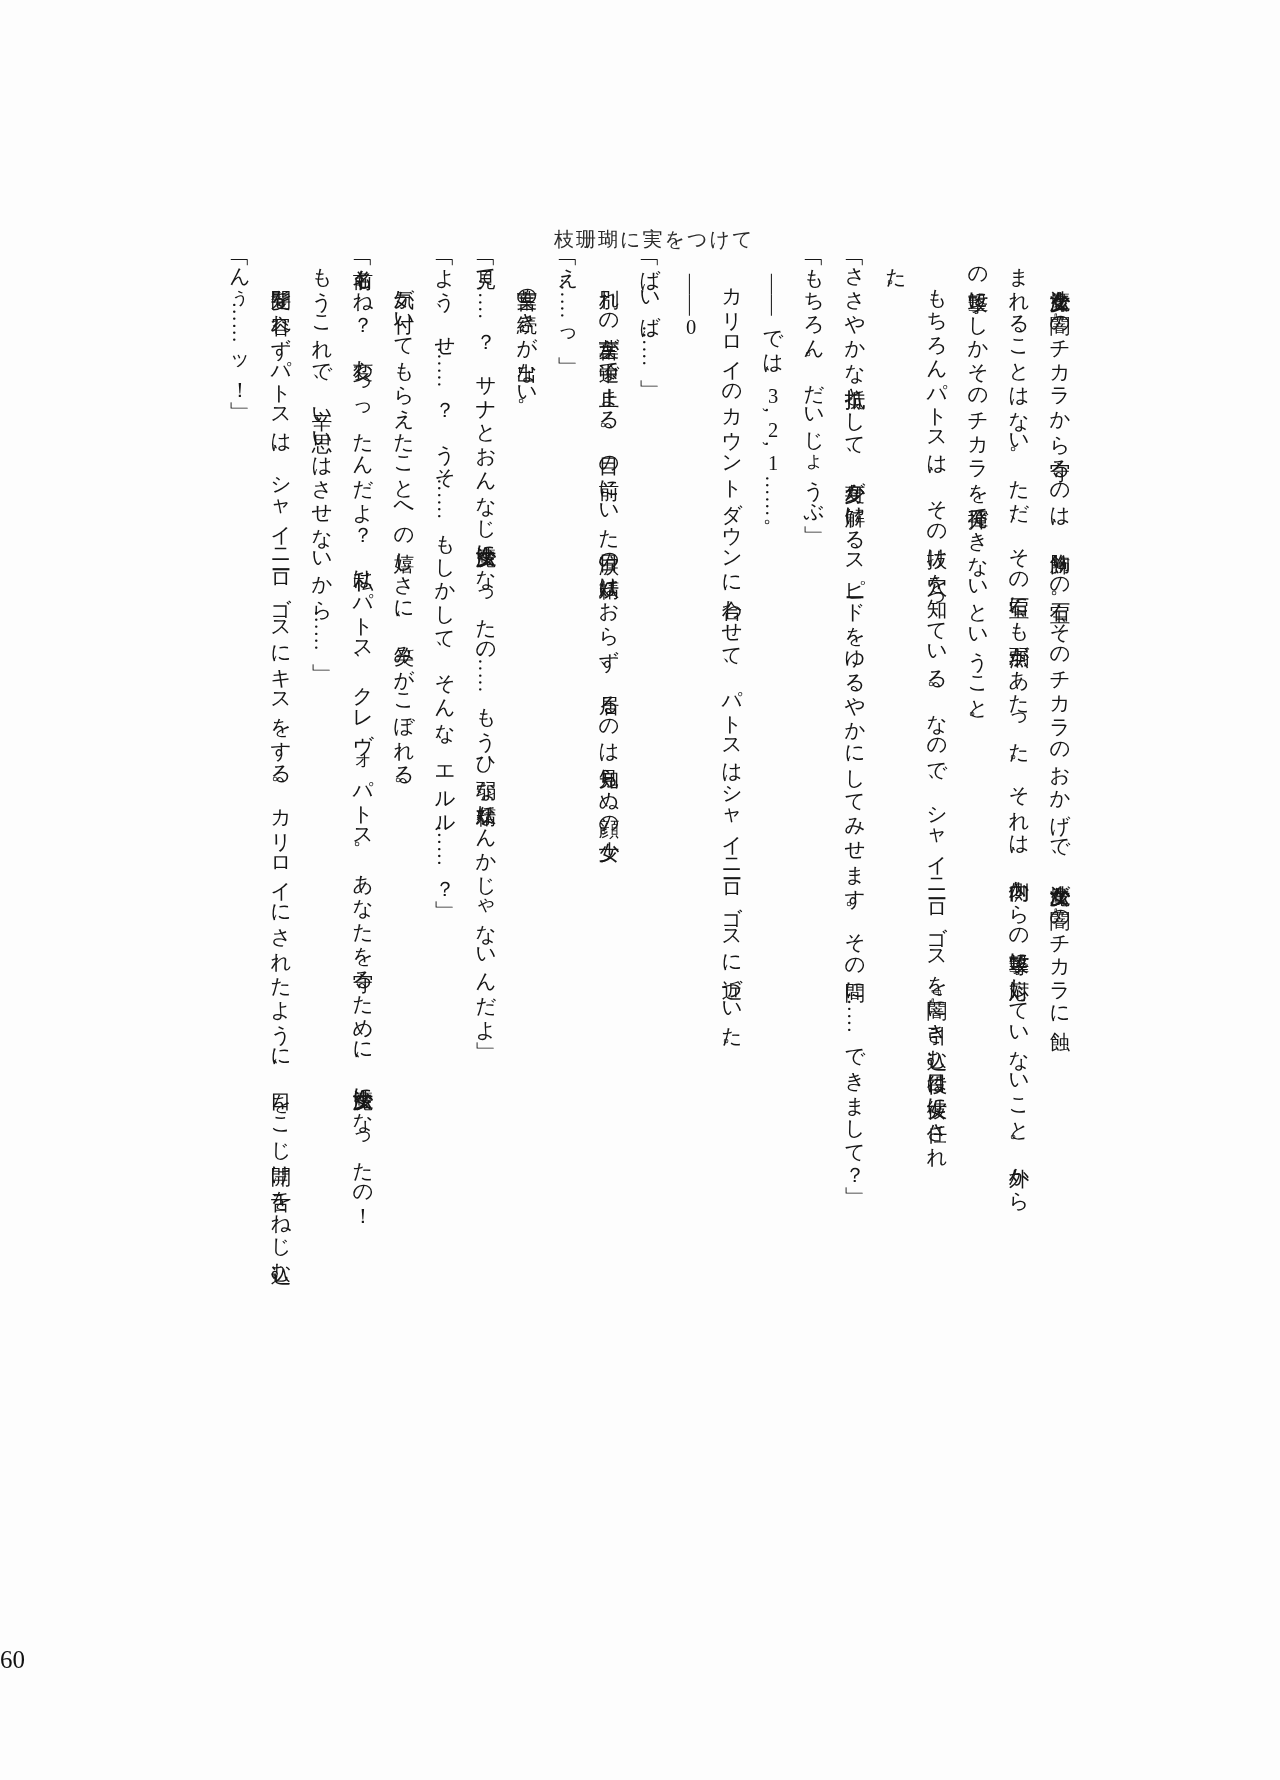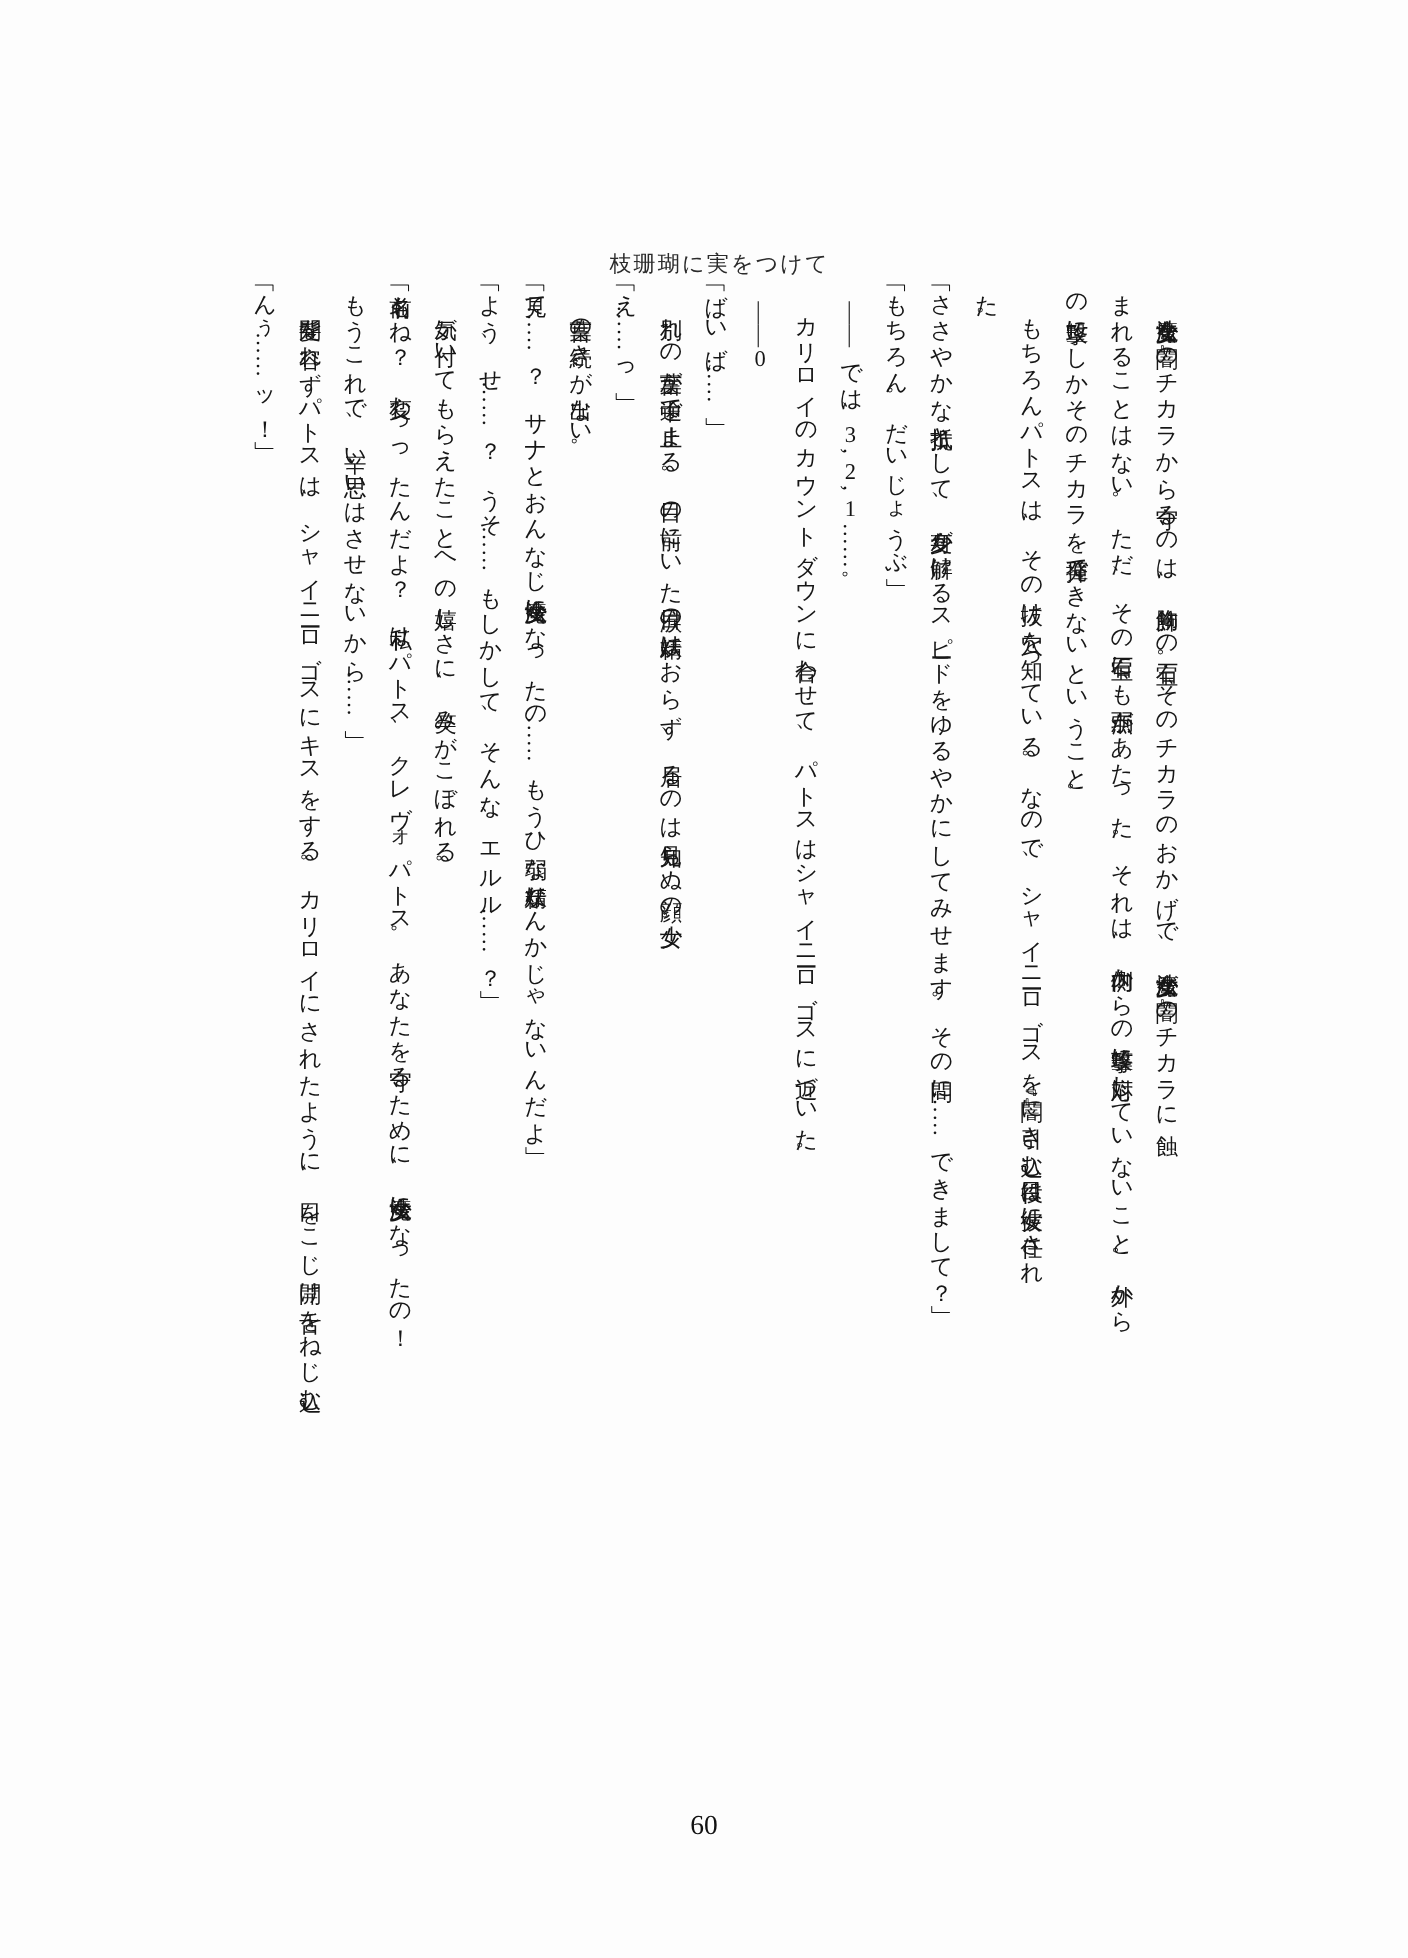--- a/index.html
+++ b/index.html
@@ -45,21 +45,20 @@
     text-indent: 1em;
   }
   .num {
     text-orientation: upright;
   }
   .page-number {
     position: absolute;
     top: 1646px;
     left: 0;
     width: 100%;
-    text-align: center;
     font-size: 25px;
     color: #111111;
   }
 </style>
 </head>
 <body>
 
 <div class="page">
 
   <div class="running-header">枝珊瑚に実をつけて</div>

